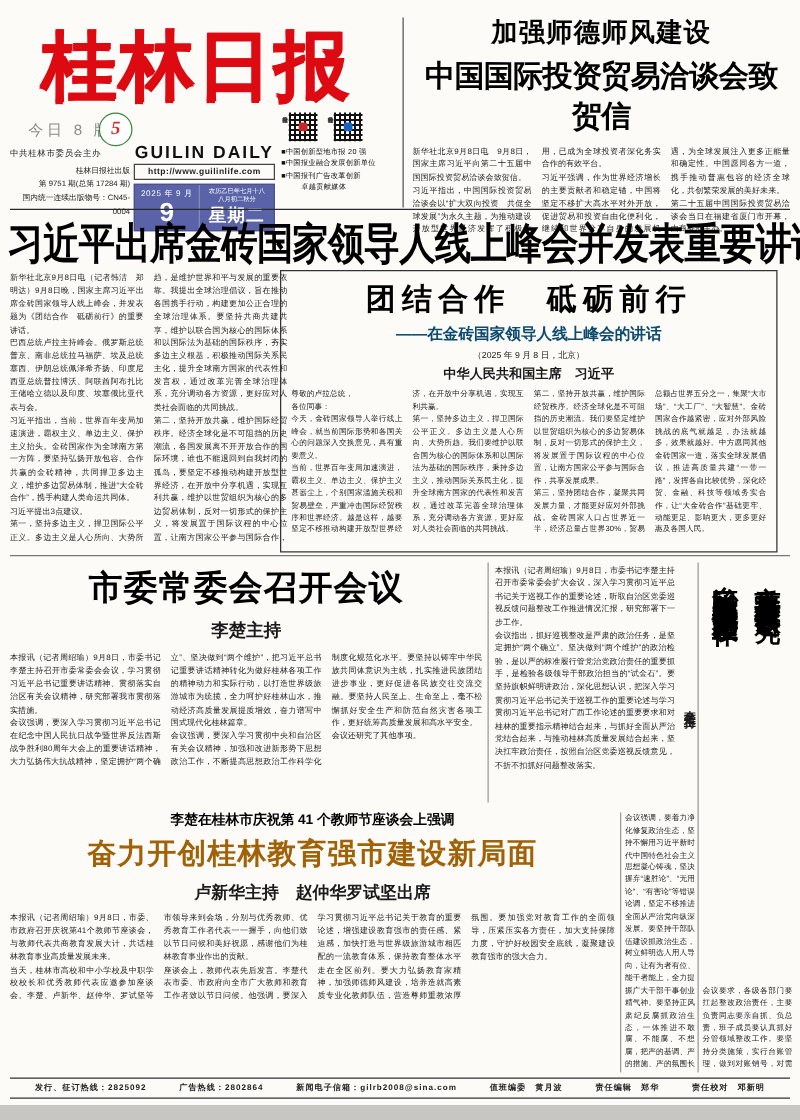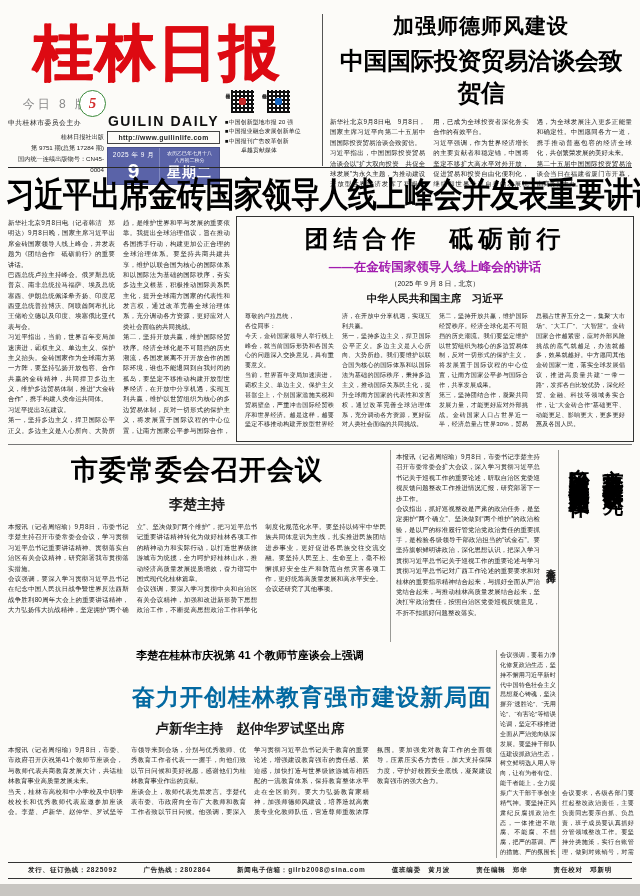--- a/index.html
+++ b/index.html
@@ -39,42 +39,42 @@
   .awards .last{padding-left:16px;}
   
   #tr-art{position:absolute;left:330px;top:12px;width:302px;}
   #tr-h1{font-size:21px;font-weight:900;text-align:center;letter-spacing:1px;color:#000;}
   #tr-h2{font-size:24px;font-weight:900;text-align:center;letter-spacing:-0.5px;margin-top:5px;color:#000;}
   #tr-body{margin-top:8px;column-count:3;column-gap:8px;height:76px;}
   
   #banner{position:absolute;left:6px;top:172px;width:628px;font-size:29px;font-weight:900;text-align:center;letter-spacing:-0.5px;color:#000;transform:scaleY(1.18);transform-origin:top center;white-space:nowrap;}
   
   #brics-left{position:absolute;left:8px;top:218px;width:222px;height:222px;column-count:2;column-gap:8px;}
-  #speech-box{position:absolute;left:236px;top:216px;width:380px;height:212px;border:1px solid #333;padding:6px 8px;}
+  #speech-box{position:absolute;left:224px;top:216px;width:380px;height:212px;border:1px solid #333;padding:6px 8px;}
   #sp-title{font-size:24px;font-weight:900;text-align:center;letter-spacing:5px;color:#000;}
-  #sp-sub{font-size:12.5px;font-weight:bold;text-align:center;margin-top:4px;color:#a21caf;}
+  #sp-sub{font-size:12.5px;font-weight:bold;text-align:center;margin-top:4px;color:#0c4a6e;}
   #sp-date{font-size:7px;text-align:center;margin-top:3px;}
   #sp-author{font-size:10.5px;font-weight:bold;text-align:center;margin-top:3px;}
   #sp-body{margin-top:5px;column-count:4;column-gap:8px;height:128px;font-size:6.1px;}
   
   #cw{position:absolute;left:8px;top:448px;width:378px;}
   #cw-h{font-size:27px;font-weight:900;text-align:center;letter-spacing:1px;margin-top:4px;color:#000;}
   #cw-by{font-size:14px;font-weight:bold;text-align:center;margin-top:8px;}
   #cw-body{margin-top:8px;column-count:3;column-gap:8px;height:128px;}
   
   #kd-c1{position:absolute;left:396px;top:452px;width:144px;height:190px;}
   #kd-by{position:absolute;left:544px;top:560px;writing-mode:vertical-rl;font-size:9.5px;font-weight:bold;letter-spacing:2px;}
   #kd-vh{position:absolute;left:562px;top:452px;height:334px;writing-mode:vertical-rl;font-weight:900;font-size:21px;line-height:1.62;letter-spacing:2px;color:#000;}
   #kd-vh span{display:block;}
   #kd-c2{position:absolute;left:500px;top:650px;width:56px;height:208px;font-size:6.1px;}
   #kd-c3{position:absolute;left:562px;top:788px;width:72px;height:70px;font-size:6.1px;}
   
   #tc{position:absolute;left:8px;top:648px;width:484px;}
   #tc-kick{font-size:11px;font-weight:bold;text-align:center;color:#000;}
-  #tc-h1{font-size:23px;font-weight:900;text-align:right;margin-top:19px;letter-spacing:1px;color:#0369a1;}
+  #tc-h1{font-size:23px;font-weight:900;text-align:center;margin-top:4px;letter-spacing:1px;color:#a16207;}
   #tc-h2{font-size:22px;font-weight:900;text-align:center;margin-top:5px;letter-spacing:-0.5px;color:#000;}
   #tc-by{font-size:13.5px;font-weight:bold;text-align:center;margin-top:7px;}
   #tc-body{margin-top:7px;column-count:4;column-gap:8px;height:96px;}
   
   #footer{position:absolute;left:8px;top:862px;width:624px;height:17px;border-top:1.5px solid #333;border-bottom:1px solid #333;display:flex;align-items:center;justify-content:space-between;padding:0 20px;box-sizing:border-box;}
   #footer span{font-size:6.5px;font-weight:bold;letter-spacing:0.8px;color:#222;}
 </style>
 </head>
 <body>
 

